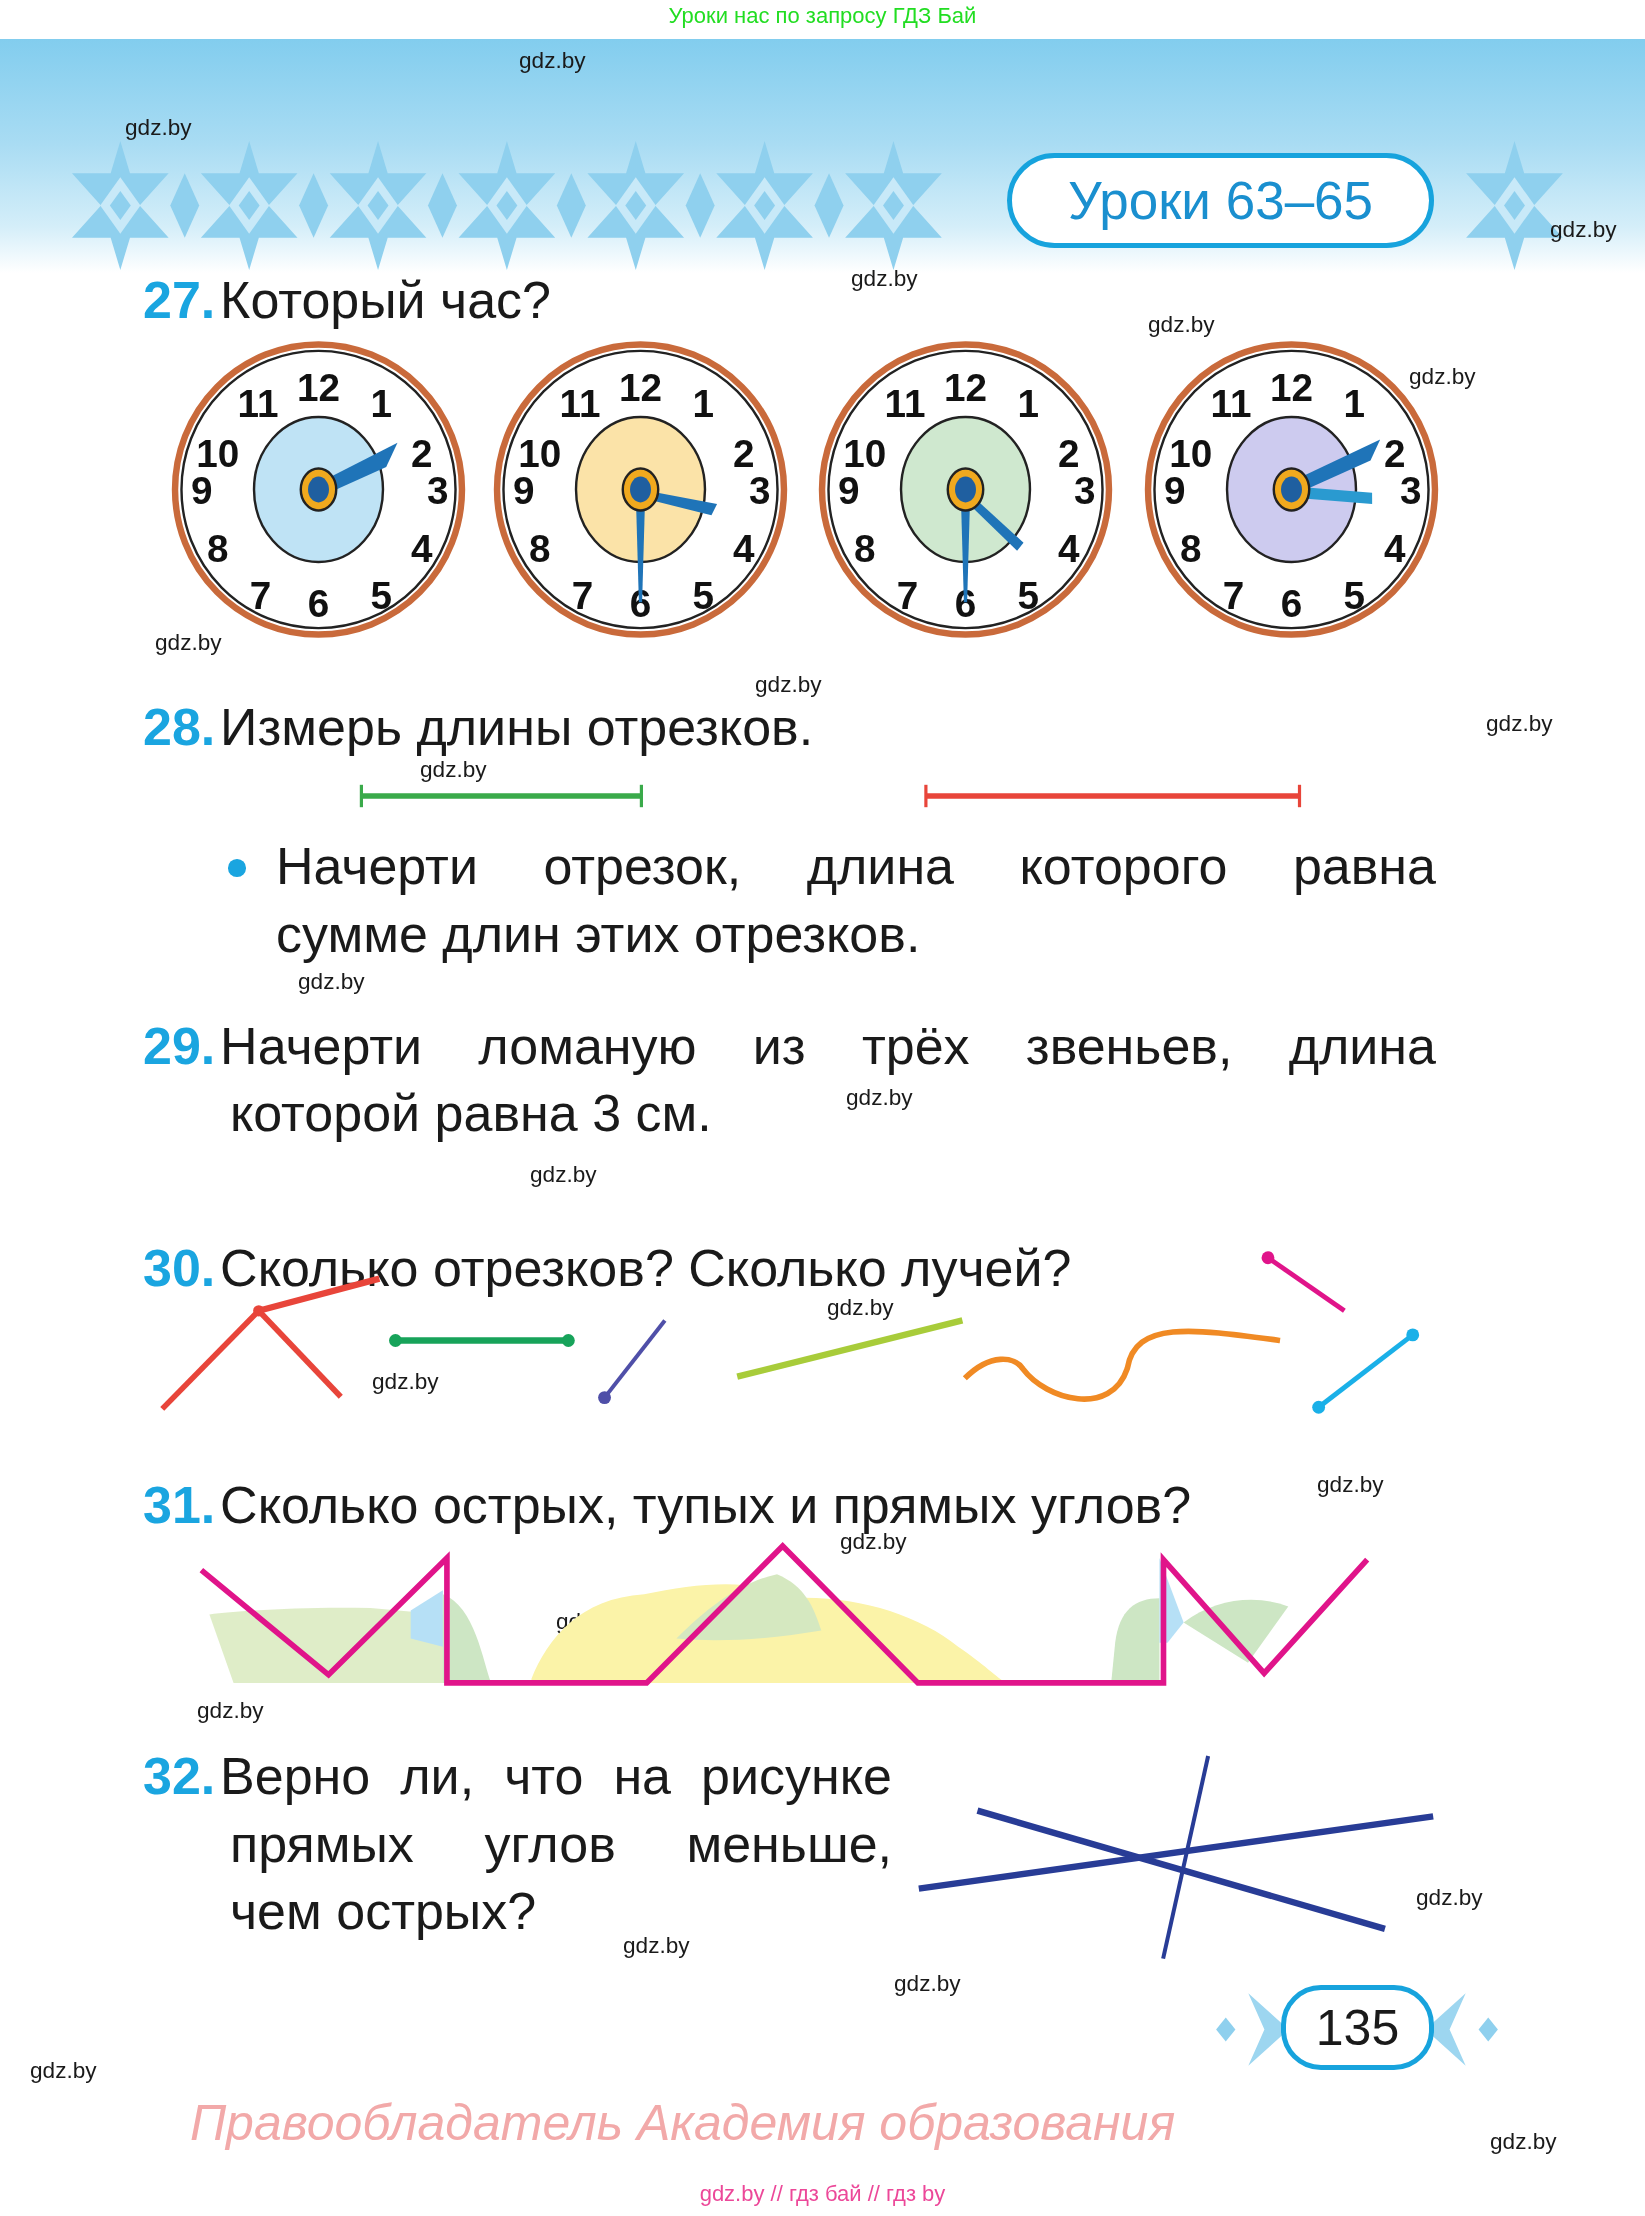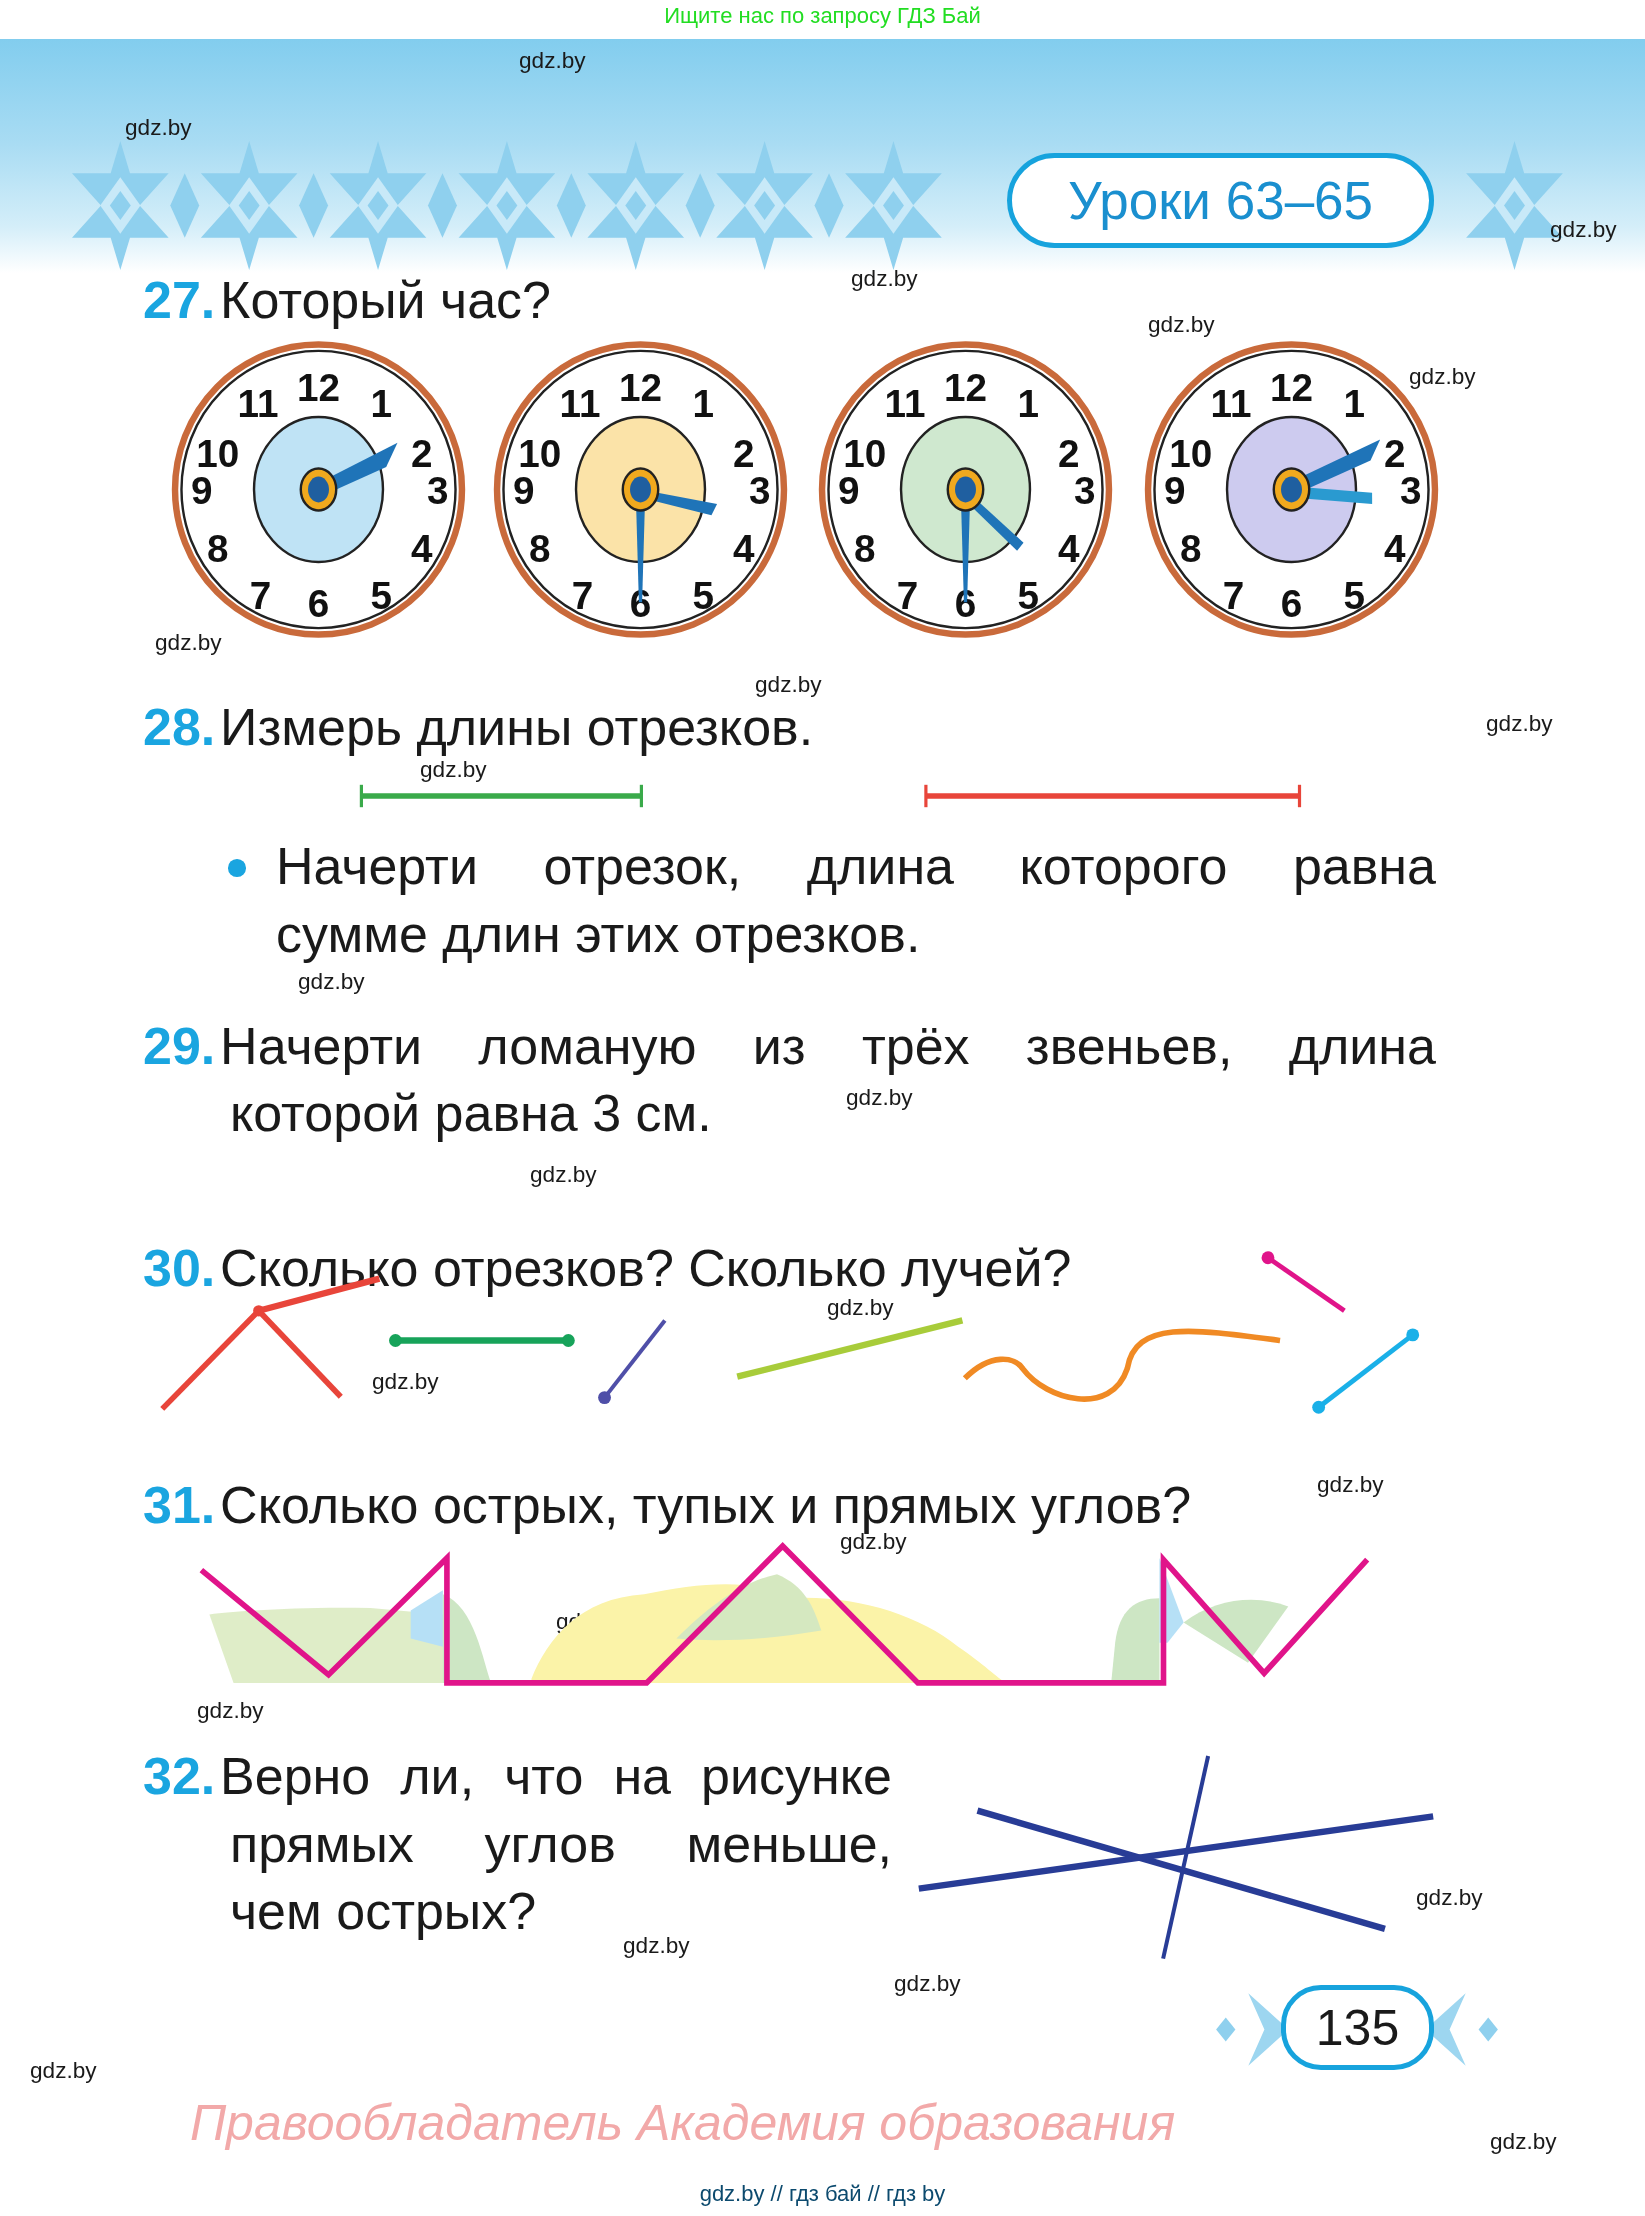--- a/index.html
+++ b/index.html
@@ -16,27 +16,27 @@
   .wm { font-size:22.6px; color:#1a1a1a; }
   .task { left:143px; font-size:52px; line-height:68px; color:#1a1a1a; }
   .task .num { color:#1aa5e0; font-weight:bold; margin-right:4.8px; }
   .cont { left:230px; font-size:52px; line-height:68px; }
   .justify { text-align:justify; text-align-last:justify; }
   .bullet-dot { width:17.7px; height:17.7px; border-radius:50%; background:#1aa5e0; }
   .pagenum { left:1281px; top:1985px; width:153px; height:85px; border:5.6px solid #17a3dd; border-radius:40px;
              background:#fff; box-sizing:border-box; display:flex; align-items:center; justify-content:center;
              font-size:50px; color:#1a1a1a; }
   .copyright { left:0; width:1365px; top:2094px; text-align:center; font-size:50px; font-style:italic; color:#f2a9a9; }
-  .footer-links { left:0; width:1645px; top:2181px; text-align:center; font-size:22px; color:#0c4a6e; }
+  .footer-links { left:0; width:1645px; top:2181px; text-align:center; font-size:22px; color:#ec4899; }
   svg { position:absolute; overflow:visible; }
 </style>
 </head>
 <body>
 
-<div class="abs topnote">Ищите нас по запросу ГДЗ Бай</div>
+<div class="abs topnote">Уроки нас по запросу ГДЗ Бай</div>
 
 <div class="abs header-band"></div>
 
 <svg class="ornament" style="left:72px;top:141px;" width="902" height="129" viewBox="0 0 1120 160">
   <defs>
     <g id="star">
       <polygon points="60,0 72,40 120,40 84,80 120,120 72,120 60,160 48,120 0,120 36,80 0,40 48,40" fill="#8fd0ee"></polygon>
       <polygon points="60,45 85,80 60,115 35,80" fill="#c8e9f8"></polygon>
       <polygon points="60,62 73,80 60,98 47,80" fill="#8fd0ee"></polygon>
     </g>

